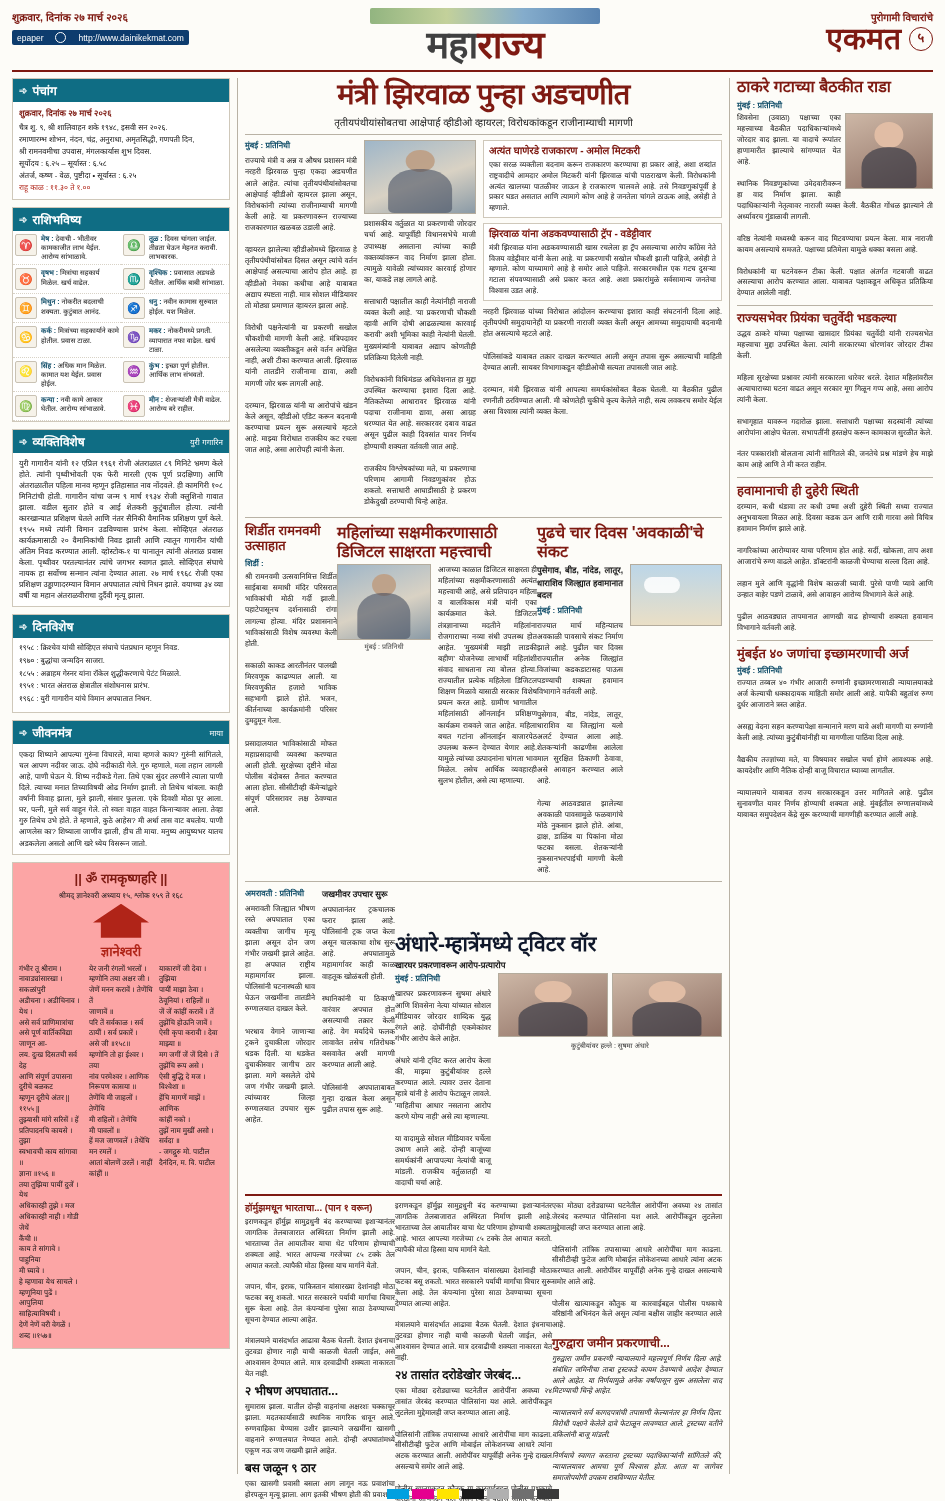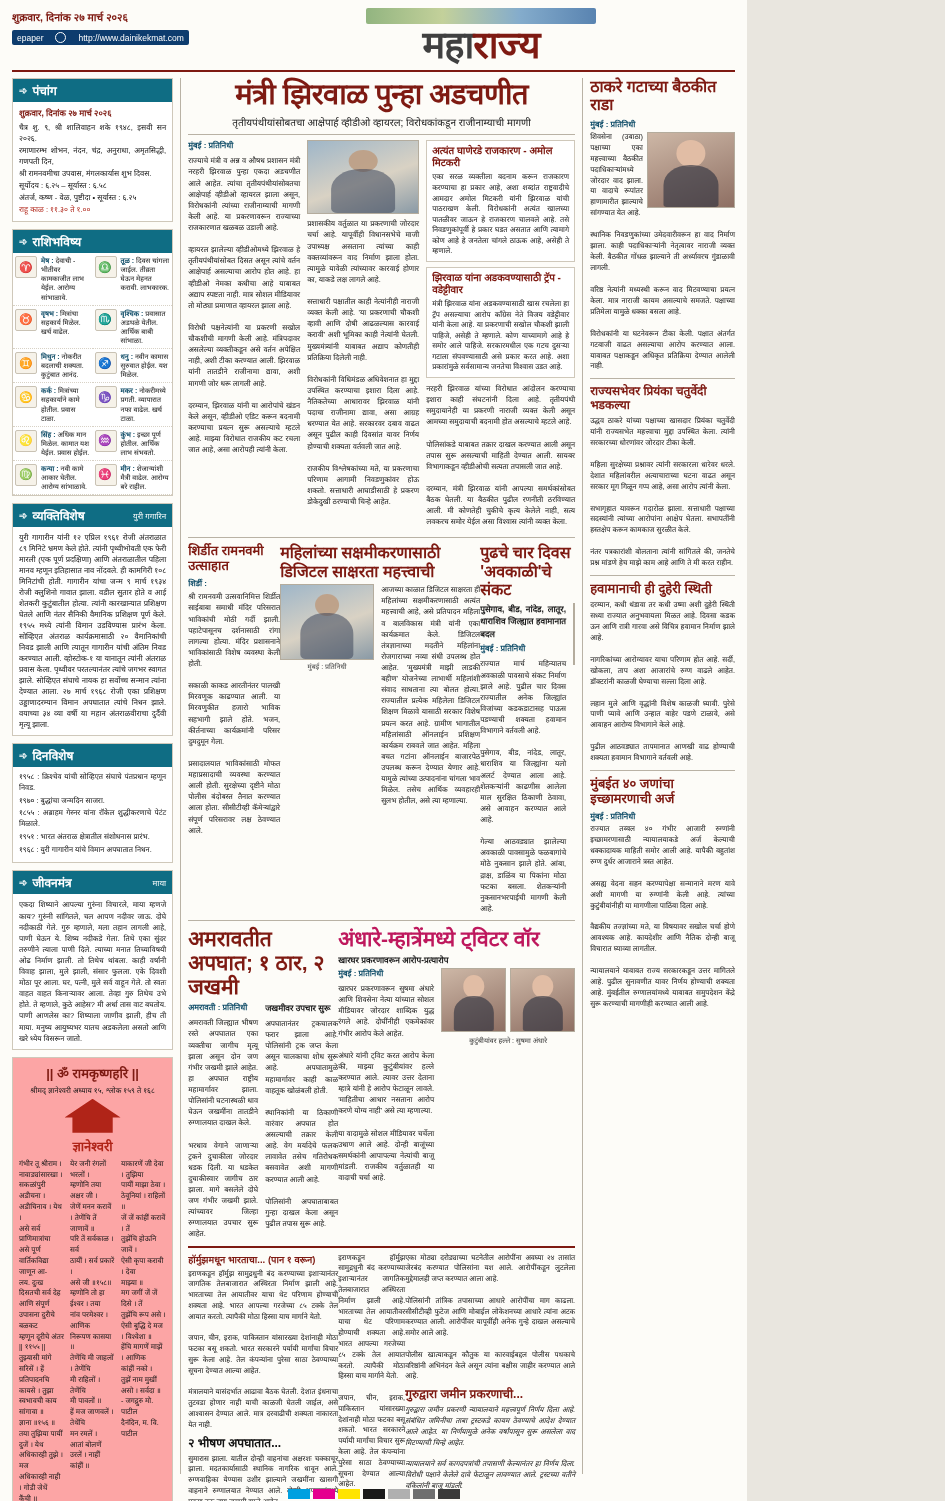--- a/index.html
+++ b/index.html
@@ -5,21 +5,21 @@
   html,body{margin:0;padding:0;}
   body{
     width:945px;height:1501px;
     background:#e9e6df;
     font-family:"Liberation Sans", sans-serif;
     color:#111;
     overflow:hidden;
   }
   .page{
     position:relative;
-    width:747px;height:1501px;
+    width:945px;height:1501px;
     background:#fdfcf8;
     box-sizing:border-box;
     padding:10px 12px 4px 12px;
   }
   
   .masthead{
     display:flex;align-items:flex-start;justify-content:space-between;
     border-bottom:2px solid #7e1a12;padding-bottom:4px;
   }
   .mh-left{width:215px;font-size:9px;}
@@ -134,21 +134,21 @@
   .boxnews{border:1px solid #cfc8ba;padding:4px 5px;margin-bottom:5px;background:#fff;}
   .boxnews h4{
     margin:0 0 3px 0;font-size:10px;color:#7e1a12;line-height:1.2;
   }
   .boxnews p{margin:0;font-size:7.3px;line-height:1.45;text-align:justify;}
   .rule{border-top:1px solid #b9b2a5;margin:6px 0;}
   .sec-head{
     font-size:16px;font-weight:bold;color:#7e1a12;line-height:1.15;
     margin-bottom:3px;
   }
-  .sec-head.blue{color:#be185d;}
+  .sec-head.blue{color:#0f172a;margin-top:44px;}
   .sec-head.big{font-size:21px;}
   .sec-sub{font-size:8.4px;font-weight:bold;color:#1a1a1a;margin-bottom:3px;}
   .two{display:flex;gap:7px;}
   .three{display:flex;}
   
   .rhead{
     font-size:16px;font-weight:bold;color:#7e1a12;line-height:1.15;
     margin-bottom:3px;
   }
   .rbox{border-bottom:1px solid #b9b2a5;padding-bottom:6px;margin-bottom:6px;}
@@ -201,20 +201,27 @@
       <div class="mh-url">
         <span>epaper</span>
         <span class="globe"></span>
         <span>http://www.dainikekmat.com</span>
       </div>
     </div>
     <div class="mh-center">
       <div class="mh-strip"></div>
       <div class="mh-logo">
         <span class="maha">महा</span><span>राज्य</span>
+      </div>
+    </div>
+    <div class="mh-right">
+      <div class="mh-tag">पुरोगामी विचारांचे</div>
+      <div class="mh-ekmat">
+        <span>एकमत</span>
+        <span class="pageno">५</span>
       </div>
     </div>
   </div>
 
   <div class="body-grid">
 
     <div class="col-left">
 
       <div class="lbox">
         <div class="lhead">
@@ -475,21 +482,20 @@
               <div class="weather-img"></div>
             </div>
           </div>
         </div>
       </div>
 
       <div class="rule"></div>
 
       <div class="three">
         <div style="width:150px;">
-          <div class="sec-head big">अमरावतीत अपघात; १ ठार, २ जखमी</div>
           <div class="two">
             <div class="mcol" style="width:70px;">
               <div class="byline">अमरावती : प्रतिनिधी</div>
               <div style="white-space:pre-line;">अमरावती जिल्ह्यात भीषण रस्ते अपघातात एका व्यक्तीचा जागीच मृत्यू झाला असून दोन जण गंभीर जखमी झाले आहेत. हा अपघात राष्ट्रीय महामार्गावर झाला. पोलिसांनी घटनास्थळी धाव घेऊन जखमींना तातडीने रुग्णालयात दाखल केले.
 
 भरधाव वेगाने जाणाऱ्या ट्रकने दुचाकीला जोरदार धडक दिली. या धडकेत दुचाकीस्वार जागीच ठार झाला. मागे बसलेले दोघे जण गंभीर जखमी झाले. त्यांच्यावर जिल्हा रुग्णालयात उपचार सुरू आहेत.</div>
             </div>
             <div class="mcol" style="flex:1;">
               <div class="sec-sub">जखमीवर उपचार सुरू</div>
               <div style="white-space:pre-line;">अपघातानंतर ट्रकचालक फरार झाला आहे. पोलिसांनी ट्रक जप्त केला असून चालकाचा शोध सुरू आहे. अपघातामुळे महामार्गावर काही काळ वाहतूक खोळंबली होती.

